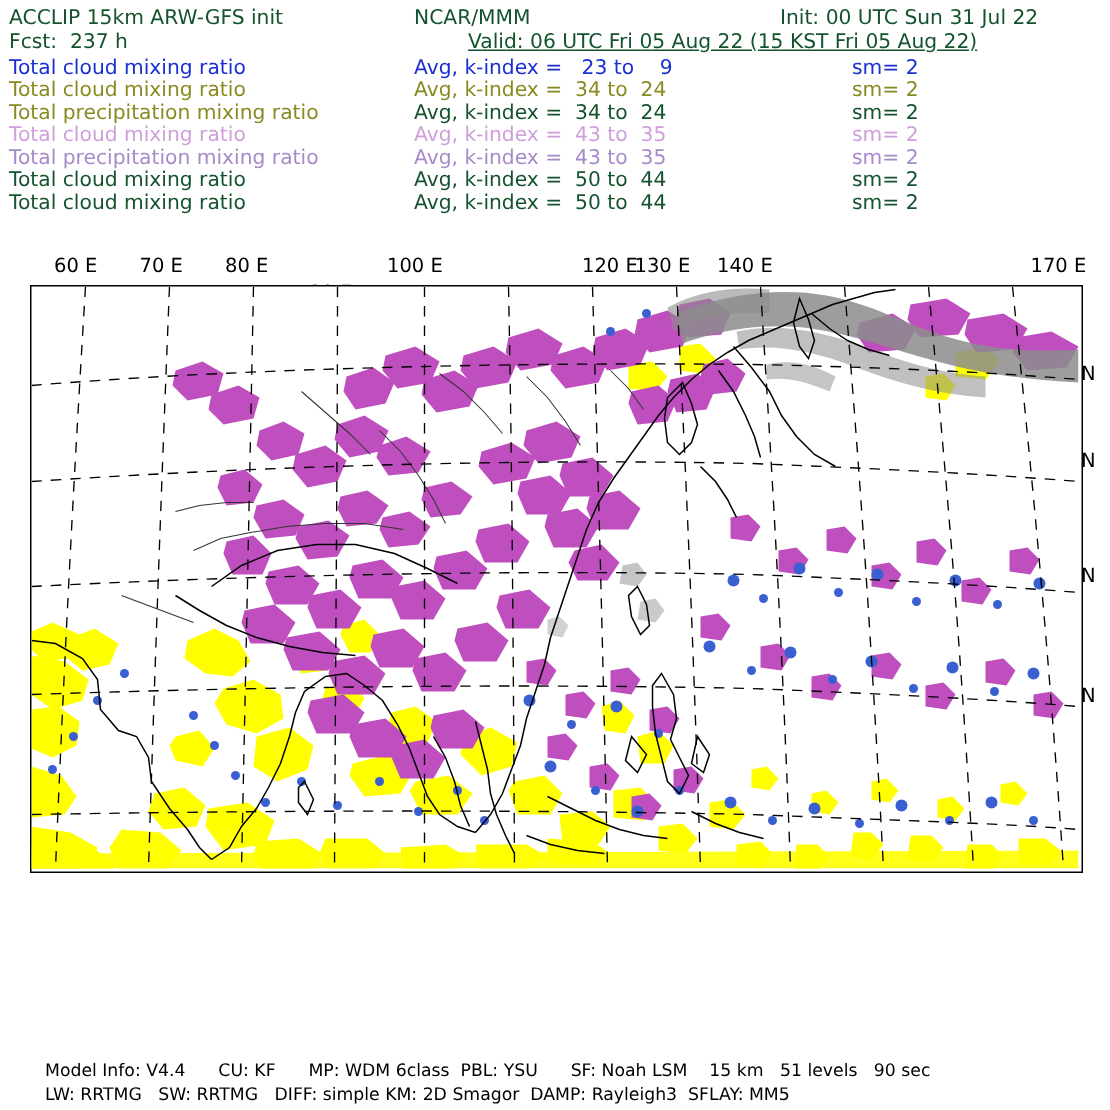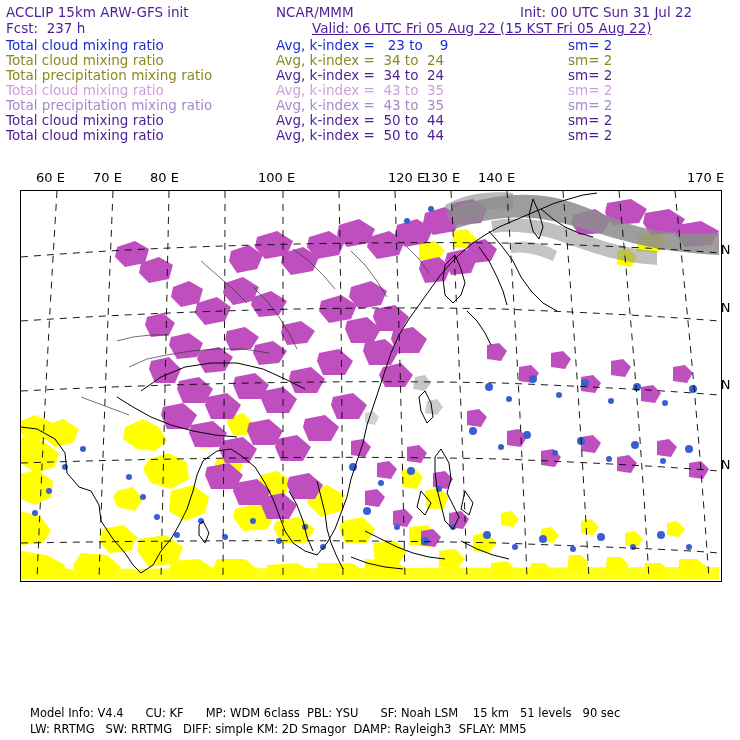--- a/index.html
+++ b/index.html
@@ -1,21 +1,21 @@
 <!DOCTYPE html>
 <html><head>
 <meta charset="utf-8">
 <style>
   html,body{margin:0;padding:0;background:#ffffff;}
   body{width:740px;height:740px;font-family:"DejaVu Sans",sans-serif;color:#000;overflow:hidden;}
   .page{position:relative;width:740px;height:740px;}
 
   
   .hdr{position:absolute;left:0;top:0;width:740px;font-size:13.5px;letter-spacing:0px;}
-  .c-black{color:#4c1d95;}
+  .c-black{color:#14532d;}
   .c-blue{color:#1a2fd0;}
   .c-olive{color:#8a8a22;}
   .c-violet{color:#cf9fdc;}
   .c-purple{color:#a78ac9;}
 
   .hl{position:absolute;left:6px;white-space:pre;}
   .hm{position:absolute;left:276px;white-space:pre;}
   .hr{position:absolute;left:568px;white-space:pre;}
   .hinit{position:absolute;left:508px;white-space:pre;margin-left:12px;}
   .hvalid{position:absolute;left:312px;white-space:pre;}

